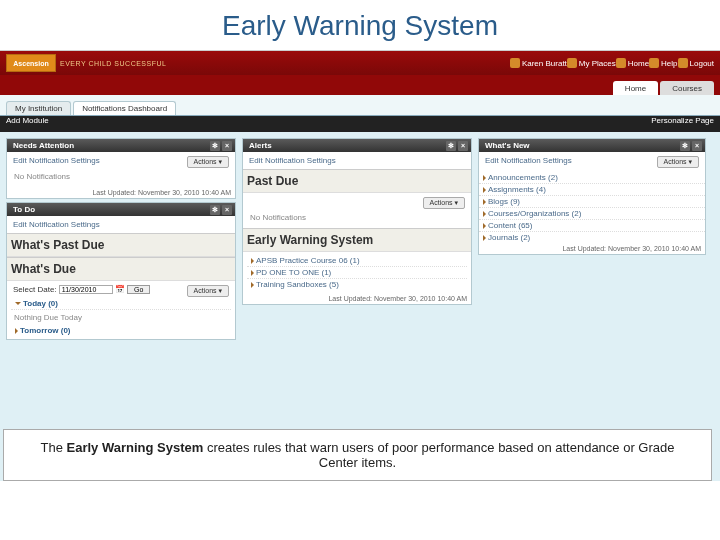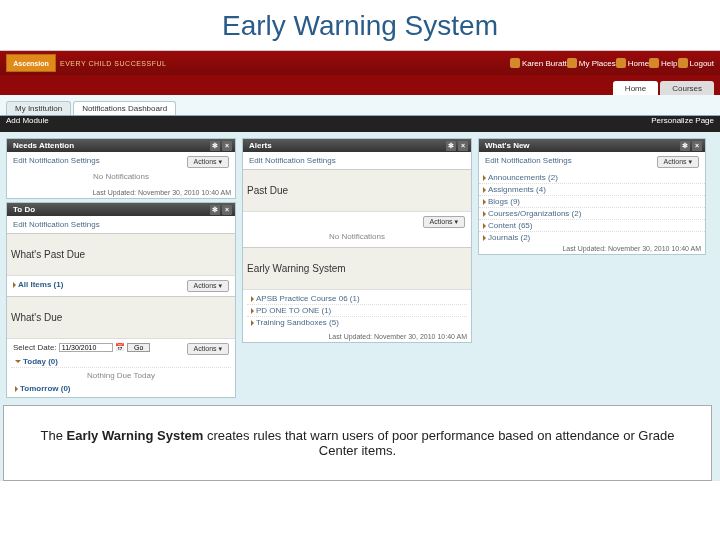--- a/index.html
+++ b/index.html
@@ -23,32 +23,32 @@
 .dash{display:flex;gap:6px;padding:6px;flex-wrap:wrap;align-content:flex-start}
 .col{display:flex;flex-direction:column;gap:3px}
 .c1{width:230px}.c2{width:230px}.c3{width:228px}
 .module{background:#fff;border:1px solid #b3c9d0}
 .mod-hd{background:linear-gradient(#5a5a5a,#333);color:#fff;font-size:8px;font-weight:bold;padding:2px 24px 2px 6px;display:flex;align-items:center;position:relative}
 .mod-body{padding:3px 4px;font-size:8px}
 .row{display:flex;align-items:flex-start;justify-content:space-between;padding:1px 2px}
 .link{color:#4a6a8a;cursor:pointer}
 .link.b{font-weight:bold;color:#2a5c8a}
 .actbtn{background:#eee;border:1px solid #aaa;border-radius:2px;font-size:7px;padding:1px 6px;cursor:pointer}
-.subhd{background:#f0efe8;font-size:10px;font-weight:normal;padding:15px 4px;border-top:1px solid #ccc;border-bottom:1px solid #ddd}
-.empty{text-align:center;color:#888;padding:3px}
+.subhd{background:#f0efe8;font-size:12px;font-weight:bold;padding:4px 4px;border-top:1px solid #ccc;border-bottom:1px solid #ddd}
+.empty{color:#888;padding:3px}
 .itemrow{padding:1px 4px;border-bottom:1px dotted #ddd;display:flex;justify-content:flex-start}
 .itemrow:last-child{border-bottom:none}
 .foot{font-size:7px;color:#666;text-align:right;padding:2px 4px}
 .datefield{border:1px solid #aaa;font-size:7px;width:48px;padding:0 2px}
 .gobtn{background:#eee;border:1px solid #999;font-size:7px;padding:0 6px;margin-left:2px;cursor:pointer}
 .tri{display:inline-block;width:0;height:0;border-left:3px solid #a06a2a;border-top:3px solid transparent;border-bottom:3px solid transparent;margin-right:2px;vertical-align:middle}
 .tri.open{border-top:3px solid #a06a2a;border-left:3px solid transparent;border-right:3px solid transparent;border-bottom:none}
 .xicon{position:absolute;right:3px;top:2px;width:10px;height:10px;background:#666;color:#fff;text-align:center;line-height:10px;border-radius:1px;font-size:7px;cursor:pointer}
 .gearicon{position:absolute;right:15px;top:2px;width:10px;height:10px;background:#666;color:#fff;text-align:center;line-height:10px;border-radius:1px;font-size:7px;cursor:pointer}
-.caption{position:absolute;bottom:0;left:3px;right:8px;background:#fff;border:1px solid #aaa;padding:22px 20px;text-align:center;font-size:13px;color:#222}
+.caption{position:absolute;bottom:0;left:3px;right:8px;background:#fff;border:1px solid #aaa;padding:10px 20px;text-align:center;font-size:13px;color:#222}
 .caption .bold{font-weight:bold}
 </style>
 </head>
 <body>
 
 <div class="slide-title">Early Warning System</div>
 
 <div class="app">
   <div class="topbar">
     <div class="logo">
@@ -114,26 +114,20 @@
             <span>To Do</span>
             <span class="gearicon">✻</span>
             <span class="xicon">×</span>
           </div>
         <div class="mod-body">
           <div class="row">
               <span class="link">Edit Notification Settings</span>
             </div>
         </div>
         <div class="subhd">What's Past Due</div>
-        <div class="mod-body">
-          <div class="row">
-              <span class="link b"><span class="tri"></span><span>All Items (1)</span></span>
-              <span class="actbtn">Actions ▾</span>
-            </div>
-        </div>
         <div class="subhd">What's Due</div>
         <div class="mod-body">
           <div class="row">
               <span><span>Select Date:</span> <input class="datefield" value="11/30/2010" style=""> <span>📅</span><button class="gobtn">Go</button></span>
               <span class="actbtn">Actions ▾</span>
             </div>
           <div class="itemrow">
               <span class="link b"><span class="tri open"></span><span>Today (0)</span></span>
             </div>
           <div class="empty">Nothing Due Today</div>

